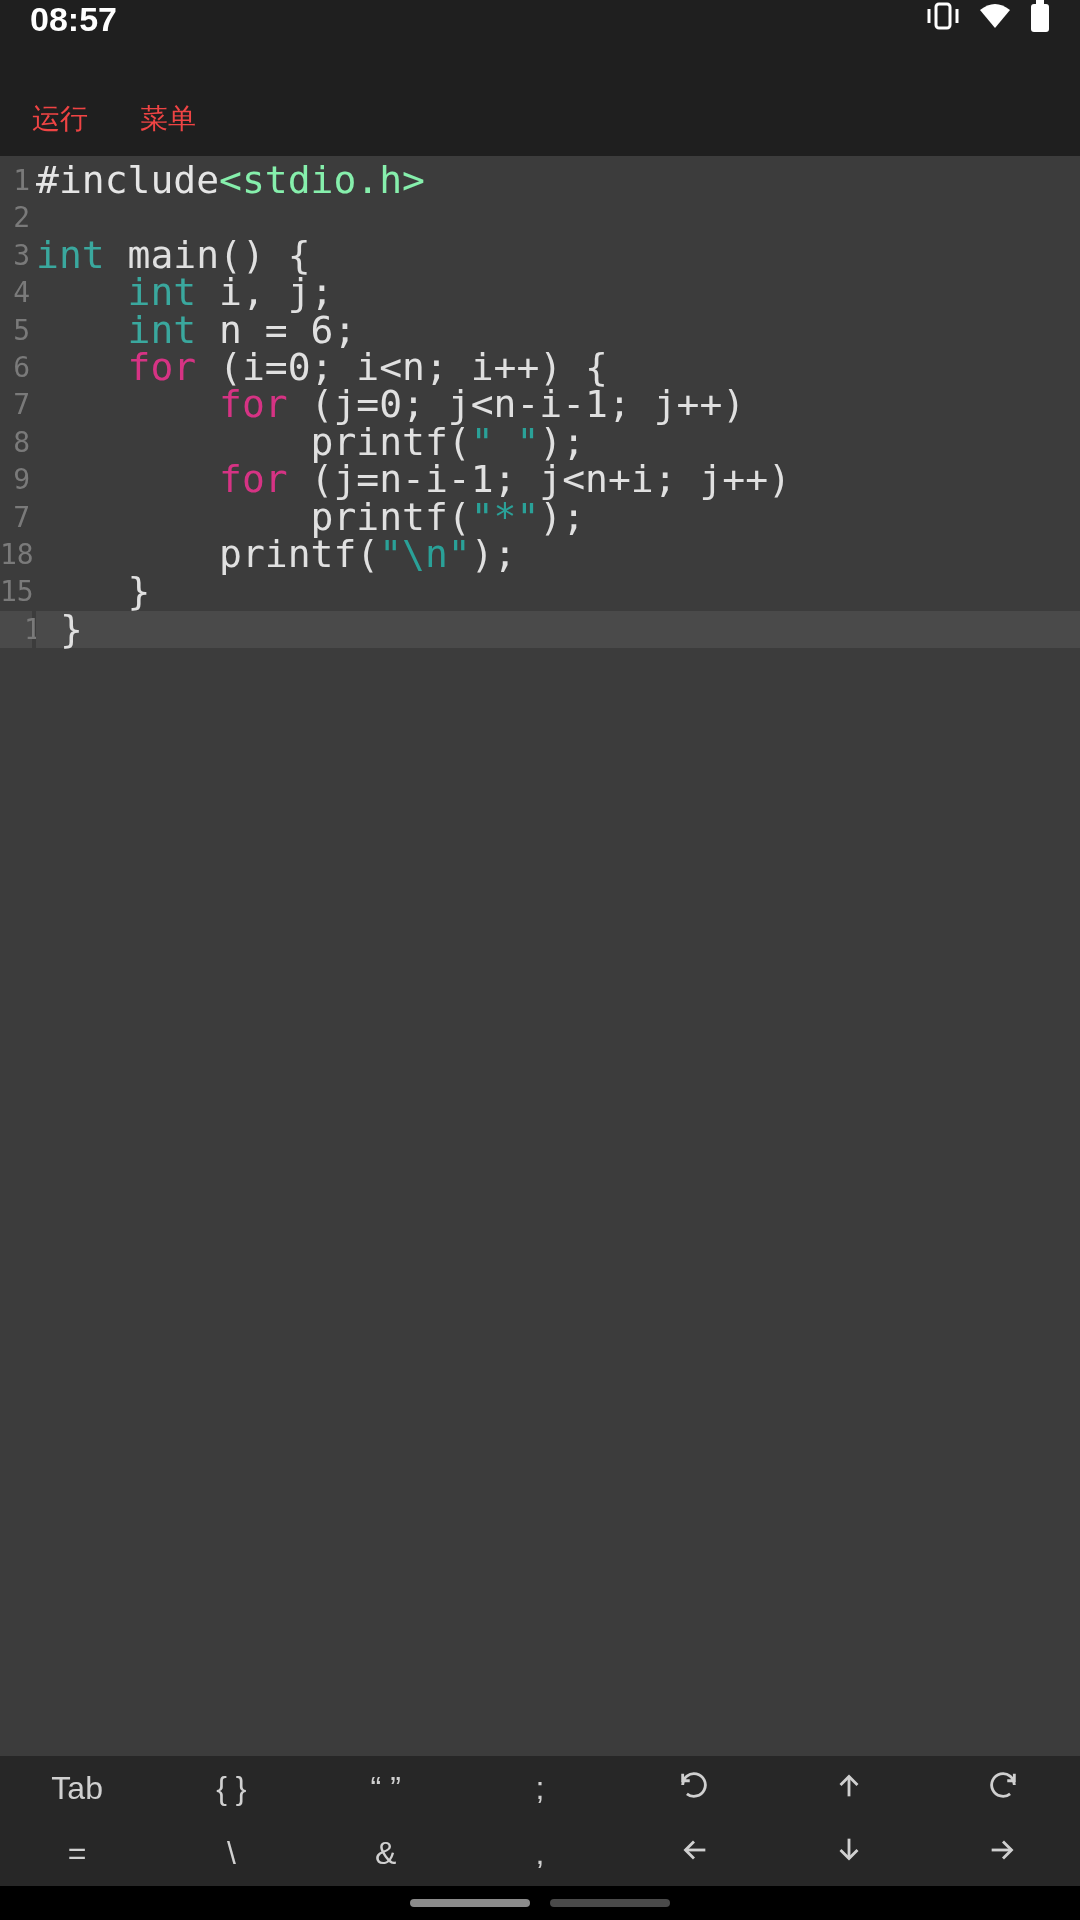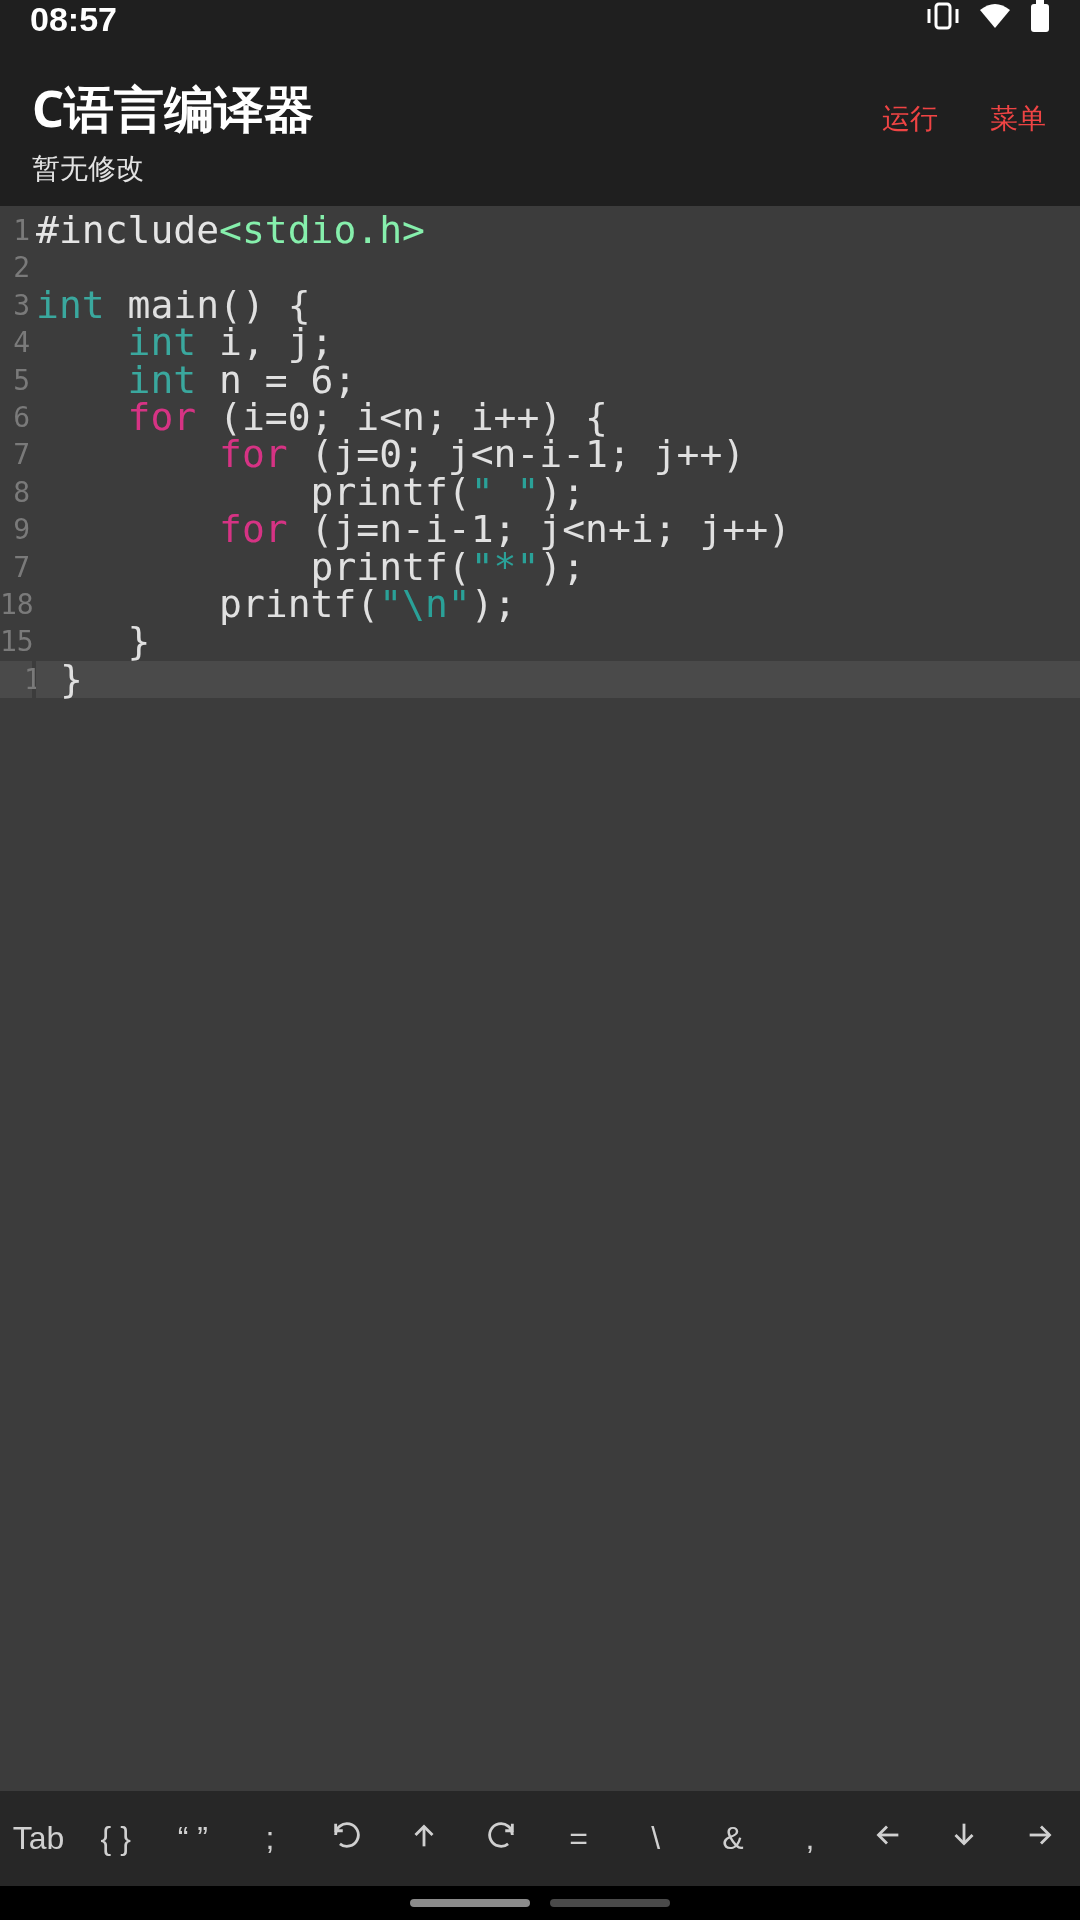--- a/index.html
+++ b/index.html
@@ -105,23 +105,23 @@
   }
   .tk-pp   { color: #e5e5e5; }   
   .tk-inc  { color: #86efac; }   
   .tk-type { color: #3aa89e; }   
   .tk-kw   { color: #d63384; }   
   .tk-str  { color: #2aa198; }
 
   
   .toolbar {
     background: #272727;
-    height: 95px;
-    display: flex;
-    flex-direction: row;
+    height: 130px;
+    display: flex;
+    flex-direction: column;
     font-family: sans-serif;
   }
   .tool-row {
     flex: 1;
     display: flex;
   }
   .tool-cell {
     flex: 1;
     display: flex;
     align-items: center;
@@ -170,24 +170,20 @@
     <span>
       <svg width="20" height="32" viewBox="0 0 20 32" fill="#fff">
         <rect x="6" y="0" width="8" height="4"></rect>
         <rect x="1" y="4" width="18" height="28" rx="3"></rect>
       </svg>
     </span>
   </div>
 </div>
 
 <div class="app-header">
-  <div class="title-block">
-    <div class="app-title">C语言编译器</div>
-    <div class="app-subtitle">暂无修改</div>
-  </div>
   <div class="header-actions">
     <span>运行</span>
     <span>菜单</span>
   </div>
 </div>
 
 <div class="editor">
   <div class="gutter">
     <div>1</div>
     <div>2</div>

